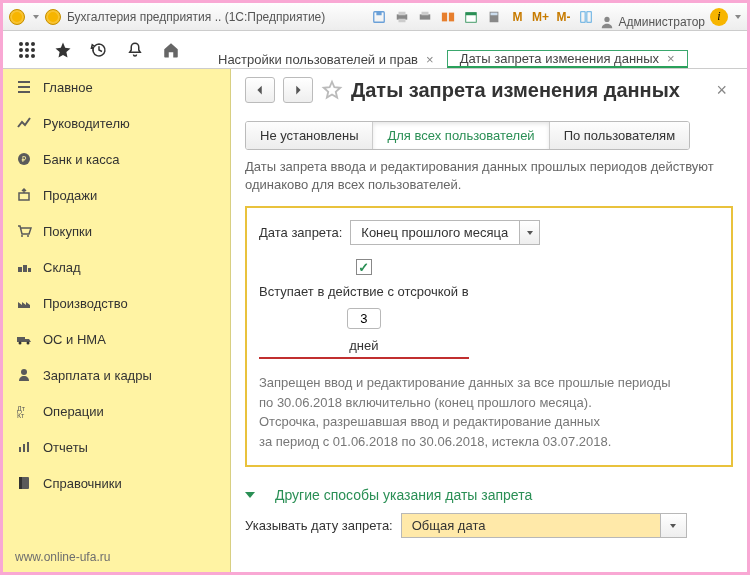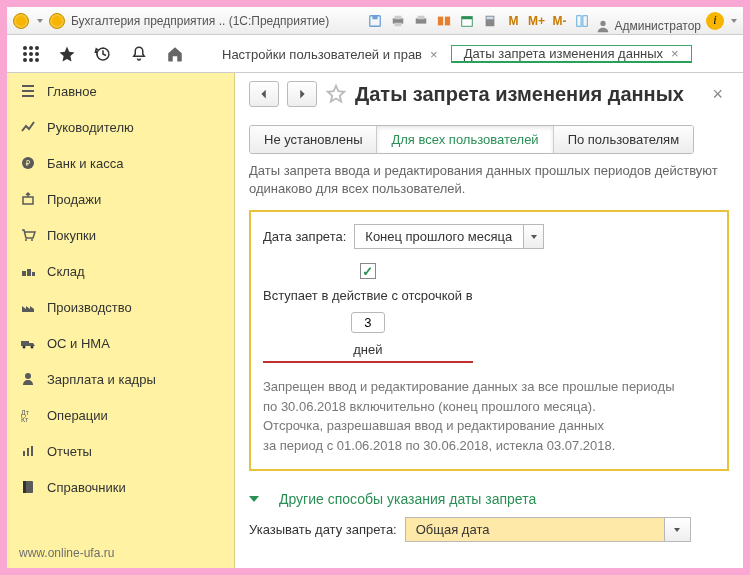--- a/index.html
+++ b/index.html
@@ -1,31 +1,31 @@
 <!DOCTYPE html>
 <html><head>
 <meta charset="utf-8">
 <style>
   * { box-sizing: border-box; }
   html, body { margin:0; padding:0; font-family: Arial, sans-serif; font-size:13px; color:#333; background:#fff; }
-  .app { width:750px; height:575px; border:7px solid #f9a8d4; display:flex; flex-direction:column; overflow:hidden; }
+  .app { width:750px; height:575px; border:3px solid #f9a8d4; display:flex; flex-direction:column; overflow:hidden; }
   .titlebar { height:28px; background:linear-gradient(#fefefe,#ededed); border-bottom:1px solid #ccc; display:flex; align-items:center; padding:0 6px; gap:6px; font-size:12px; }
   .tb-circle { width:16px; height:16px; border-radius:50%; display:inline-block; }
   .yellow { background:#f7b500; border:1px solid #c58f00; box-shadow:inset 0 0 0 2px #fff3; }
   .tb-dd { width:0;height:0;border-left:3px solid transparent;border-right:3px solid transparent;border-top:4px solid #888; display:inline-block; margin-left:2px; }
   .tb-text { color:#555; }
   .tb-flex { flex:1; }
   .tb-icons { display:flex; gap:5px; align-items:center; }
   .tb-ic { width:18px; height:18px; display:flex; align-items:center; justify-content:center; font-size:12px; color:#555; }
   .tb-ic svg { width:14px; height:14px; }
   .tb-m { font-weight:bold; color:#c77b00; font-size:12px; }
   .tb-user { display:flex; align-items:center; gap:4px; font-size:12px; color:#555;margin-top:10px;}
   .tb-info { width:18px;height:18px;border-radius:50%;background:#f7b500;color:#000;display:flex;align-items:center;justify-content:center;font-style:italic;font-family:Georgia,serif;font-size:12px;}
   
-  .toolbar { height:38px; background:#fff; border-bottom:1px solid #ccc; display:flex; align-items:center; }
+  .toolbar { height:38px; background:#fff; border-bottom:1px solid #ccc; display:flex; align-items:flex-end; }
   .tool-left { width:198px; display:flex; align-items:center; justify-content:flex-start; gap:0; padding:0 6px; }
   .tool-btn { width:36px; height:36px; display:flex; align-items:center; justify-content:center; color:#333; font-size:18px; }
   .tool-btn.home svg { width:18px; height:18px; fill:#666; }
   .tabs { flex:1; display:flex; align-items:stretch; padding:0 4px; gap:0; }
   .tab { display:flex; align-items:center; padding:0 12px; border:1px solid transparent; border-bottom:none; color:#444; max-width:260px; white-space:nowrap; font-size:13px;}
   .tab.active { border:1px solid #3aa76d; border-bottom:2px solid #29a05a; background:#fff; }
   .tab .close { margin-left:8px; color:#888; font-size:13px; }
   .main { flex:1; display:flex; min-height:0; }
   .sidebar { width:228px; background:#fff3a3; border-right:1px solid #d8cf82; display:flex; flex-direction:column; font-size:13px; position:relative; }
   .side-item { display:flex; align-items:center; gap:10px; padding:9px 12px; color:#333; }

